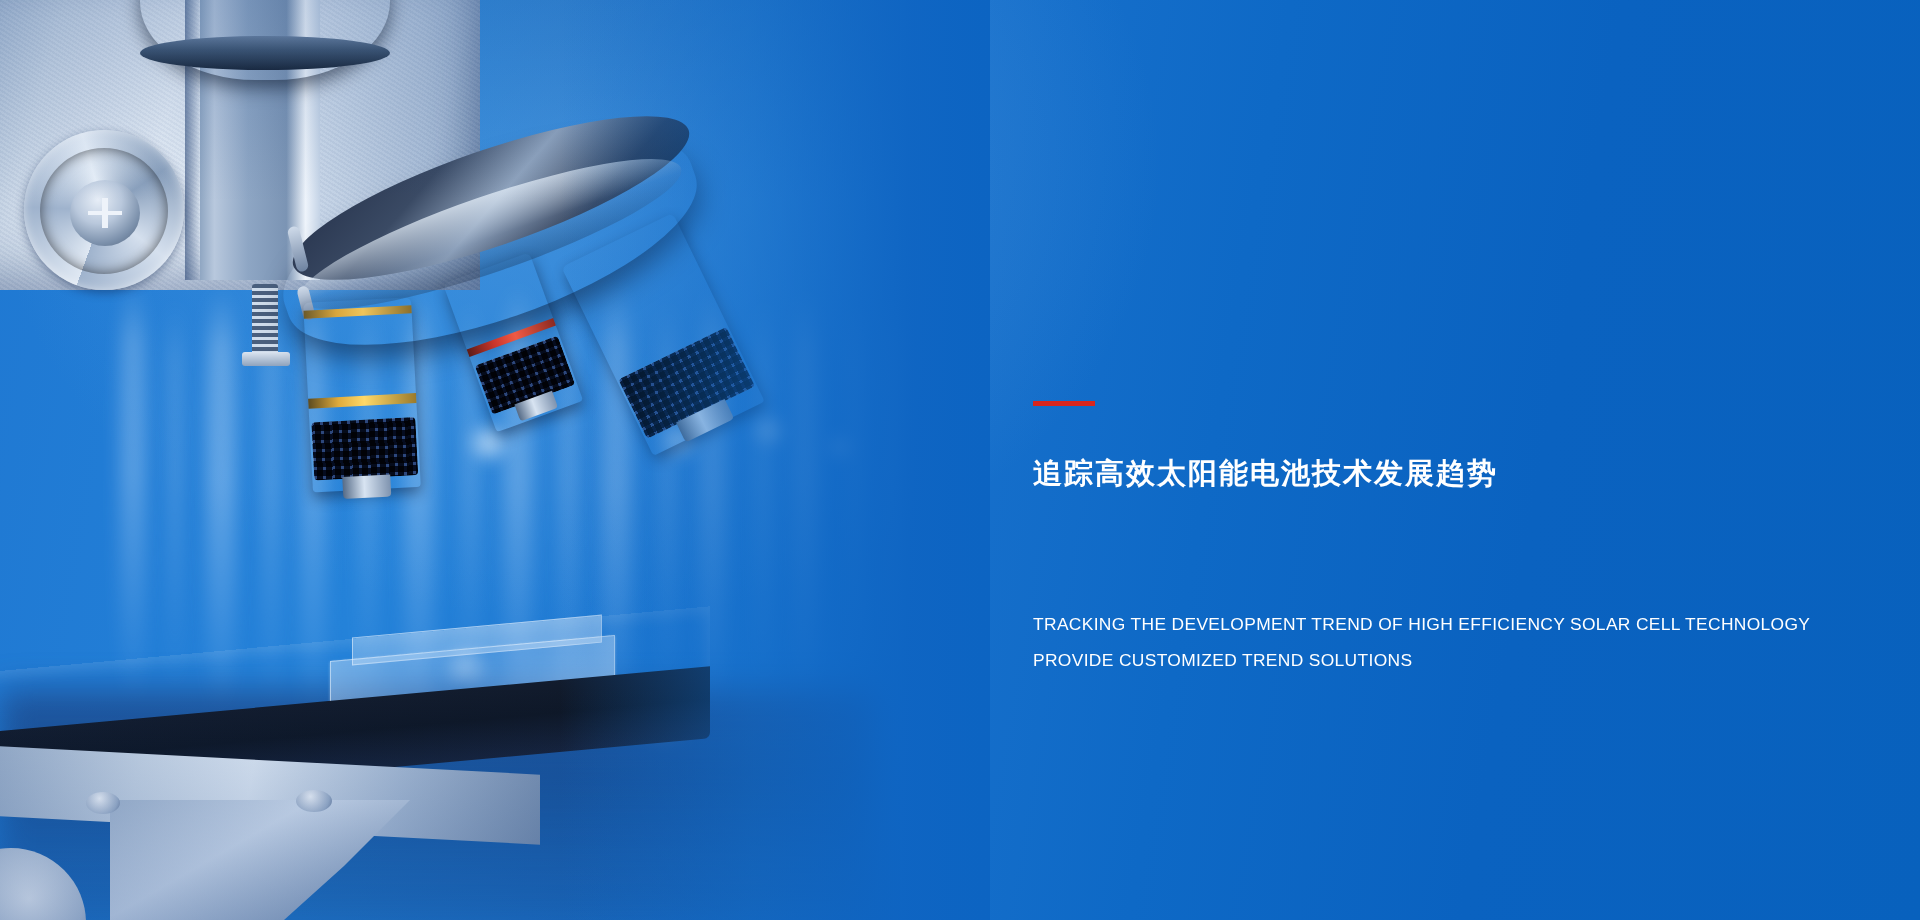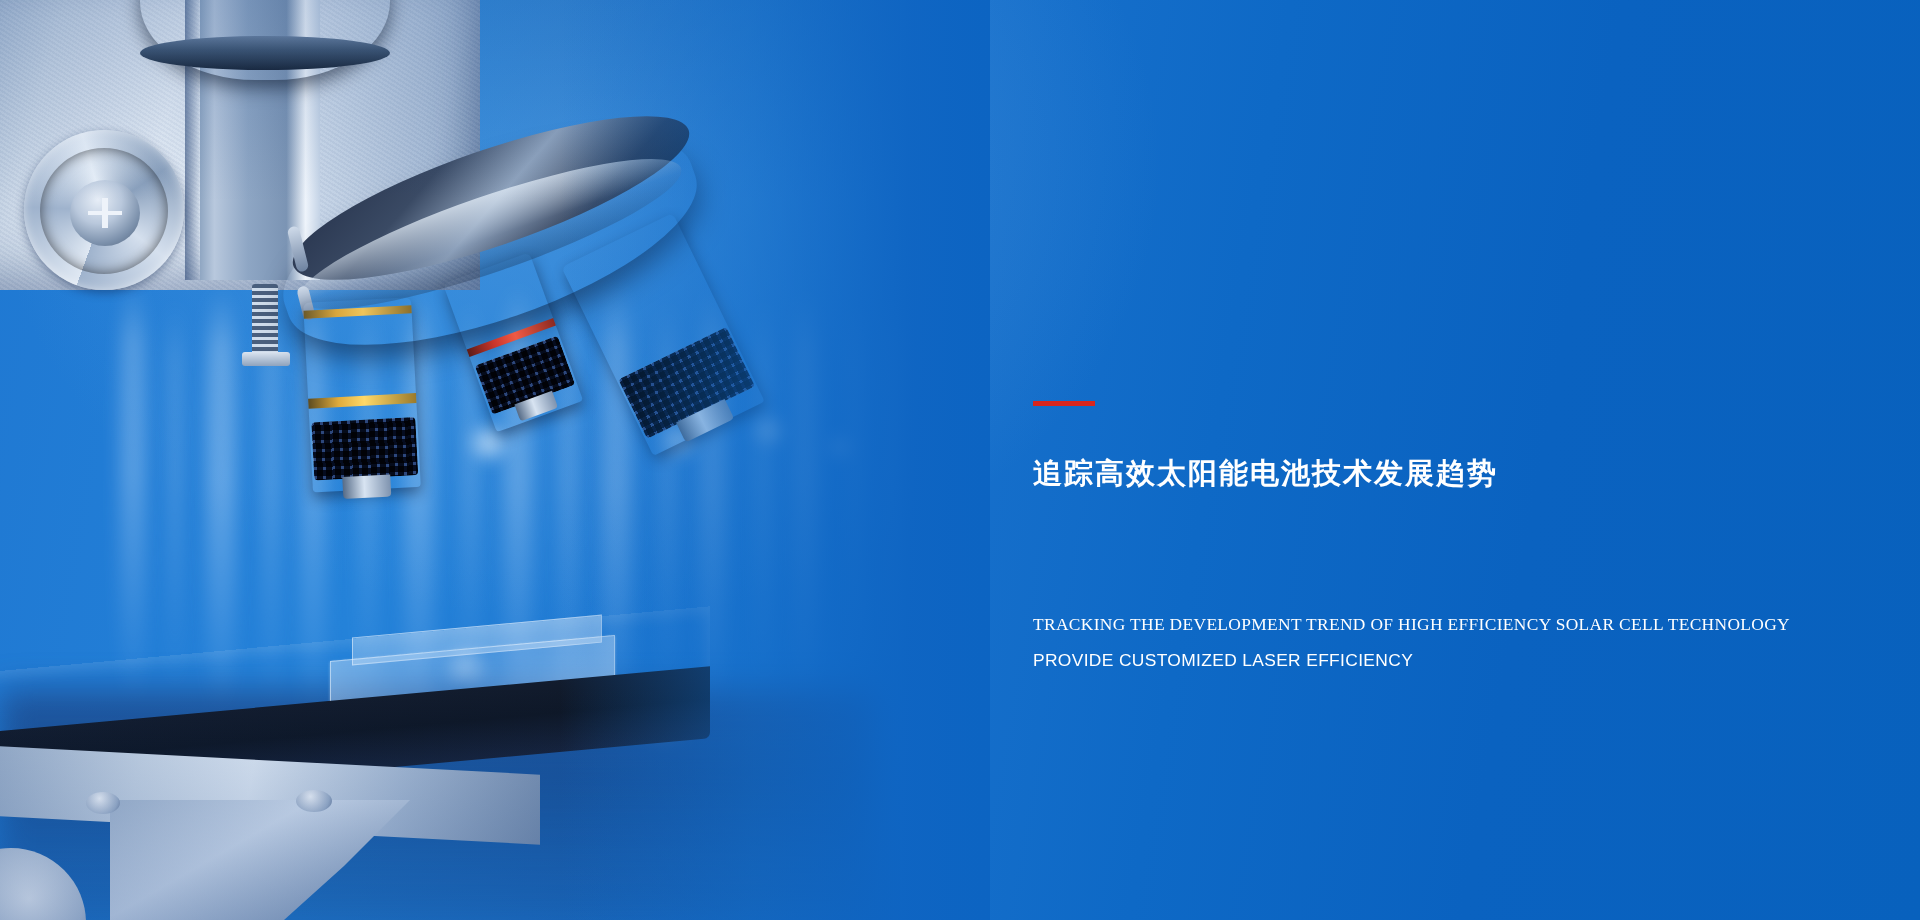--- a/index.html
+++ b/index.html
@@ -291,21 +291,21 @@
     letter-spacing:2.0px; line-height:1.1; white-space:nowrap;
   }
   .head-lg {
     position:absolute; left:-3px; top:513px;
     font-size:50px; font-weight:bold; color:#ffffff;
     letter-spacing:2.5px; line-height:1.15; white-space:nowrap;
   }
   .sub1 {
     position:absolute; left:0; top:614px;
     font-size:17.4px; font-weight:400; color:#ffffff;
-    letter-spacing:.35px; white-space:nowrap;font-family:Liberation Serif, serif;
+    letter-spacing:.35px; white-space:nowrap;
   }
   .sub2 {
     position:absolute; left:0; top:650px;
     font-size:17.4px; font-weight:400; color:#ffffff;
     letter-spacing:.35px; white-space:nowrap;
   }
 </style>
 </head>
 <body>
 
@@ -408,16 +408,16 @@
     <div class="wheel"></div>
 
     <div class="photo-vignette"></div>
     <div class="photo-fade"></div>
   </div>
 
   <div class="content">
     <div class="accent-rule"></div>
     <div class="head-sm">追踪高效太阳能电池技术发展趋势</div>
     <div class="sub1">TRACKING THE DEVELOPMENT TREND OF HIGH EFFICIENCY SOLAR CELL TECHNOLOGY</div>
-    <div class="sub2">PROVIDE CUSTOMIZED LASER EFFICIENCY</div>
+    <div class="sub2">PROVIDE CUSTOMIZED TREND SOLUTIONS</div>
   </div>
 
 </div>
 
 </body></html>

